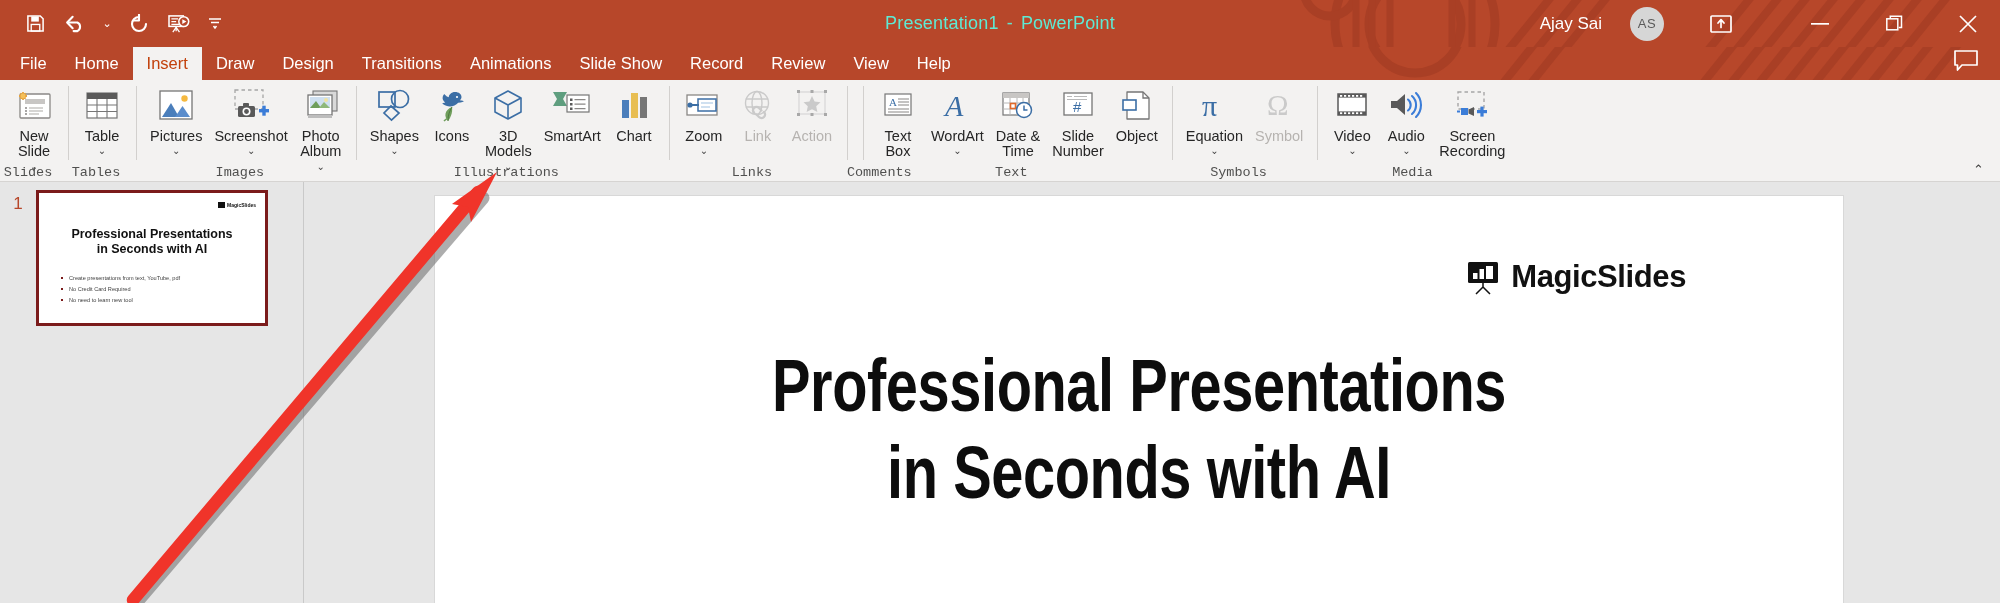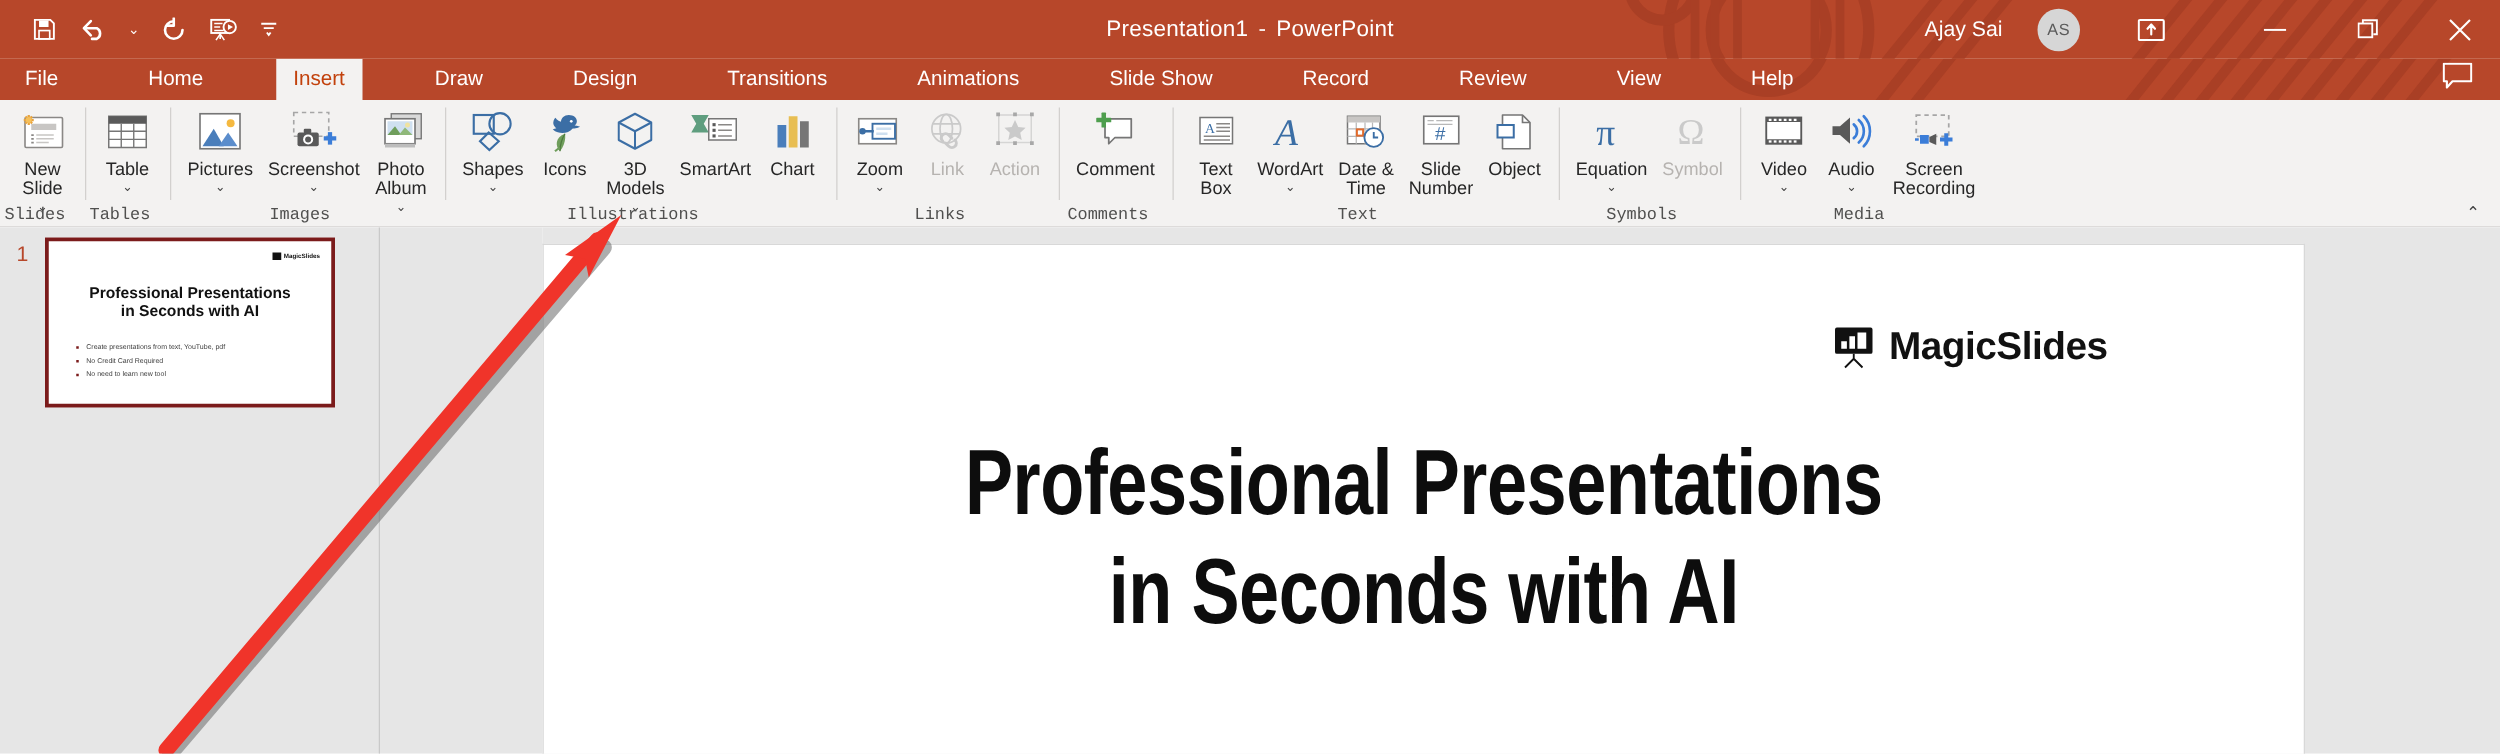--- a/index.html
+++ b/index.html
@@ -26,21 +26,21 @@
   .qat-btn {
     width: 34px; height: 34px;
     display: flex; align-items: center; justify-content: center;
     color: #fff;
   }
   .qat-btn svg { display:block; }
   .qat-caret { width: 18px; height: 34px; display:flex; align-items:center; justify-content:center; color:#fff; font-size: 11px; }
   .win-title {
     position: absolute; left: 0; right: 0; top: 0; height: 47px;
     display: flex; align-items: center; justify-content: center;
-    color: #ffffff; font-size: 18px; letter-spacing: .2px;
+    color: #5eead4; font-size: 18px; letter-spacing: .2px;
     z-index: 2;
   }
   .win-title .dash { margin: 0 8px; opacity: .95; }
   .title-right {
     position: absolute; right: 0; top: 0; height: 47px;
     display: flex; align-items: center; gap: 18px; z-index: 3; padding-right: 4px;
   }
   .user-name { color: #fff; font-size: 17px; margin-right: 10px; }
   .avatar {
     width: 34px; height: 34px; border-radius: 50%;
@@ -305,21 +305,21 @@
         <path d="M1812 40 L1860 -20"></path>
           <path d="M1840 40 L1888 -20"></path>
         <path d="M1868 40 L1916 -20"></path>
           <path d="M1896 40 L1944 -20"></path>
         <path d="M1924 40 L1972 -20"></path>
       </g>
       <g fill="none" stroke="#a93f25" stroke-width="9">
         <circle cx="1415" cy="-20" r="46"></circle>
       </g>
     </svg>
-    <div id="tabs-container" style="display:flex;gap:44px;">
+    <div id="tabs-container" style="display:flex;">
         <div class="tab first">File</div>
         <div class="tab">Home</div>
         <div class="tab active">Insert</div>
         <div class="tab">Draw</div>
         <div class="tab">Design</div>
         <div class="tab">Transitions</div>
         <div class="tab">Animations</div>
         <div class="tab">Slide Show</div>
         <div class="tab">Record</div>
         <div class="tab">Review</div>
@@ -531,34 +531,20 @@
                     <rect x="19.5" y="25" width="3" height="3"></rect>
                   </g>
                 </svg>
               </span>
               <span class="lbl">Action</span>
             </div>
           </div>
           <div class="gname">Links</div>
         </div>
         <div class="rgroup">
-          <div class="ritems">
-            <div class="ritem">
-              <span class="ico">
-                <svg width="42" height="36" viewBox="0 0 42 36">
-                  <path d="M13 7 h21 v15 h-13 l-5 5 v-5 h-3 z" fill="#fff" stroke="#767676" stroke-width="1.4" stroke-linejoin="round"></path>
-                  <g fill="#4e9e4e">
-                    <rect x="6" y="6.2" width="12" height="3.6" rx="0.5"></rect>
-                    <rect x="10.2" y="2" width="3.6" height="12" rx="0.5"></rect>
-                  </g>
-                </svg>
-              </span>
-              <span class="lbl">Comment</span>
-            </div>
-          </div>
           <div class="gname">Comments</div>
         </div>
         <div class="rgroup">
           <div class="ritems">
             <div class="ritem">
               <span class="ico">
                 <svg width="42" height="36" viewBox="0 0 42 36">
                   <rect x="8" y="6" width="26" height="21" fill="#fff" stroke="#767676" stroke-width="1.2"></rect>
                   <text x="12" y="18" font-size="11" font-family="Liberation Serif, serif" fill="#3b6ea5">A</text>
                   <g stroke="#8a8886" stroke-width="1.1">

